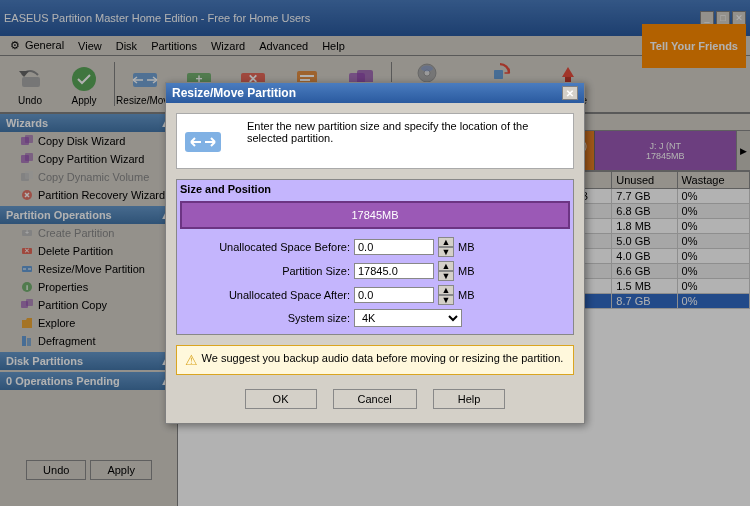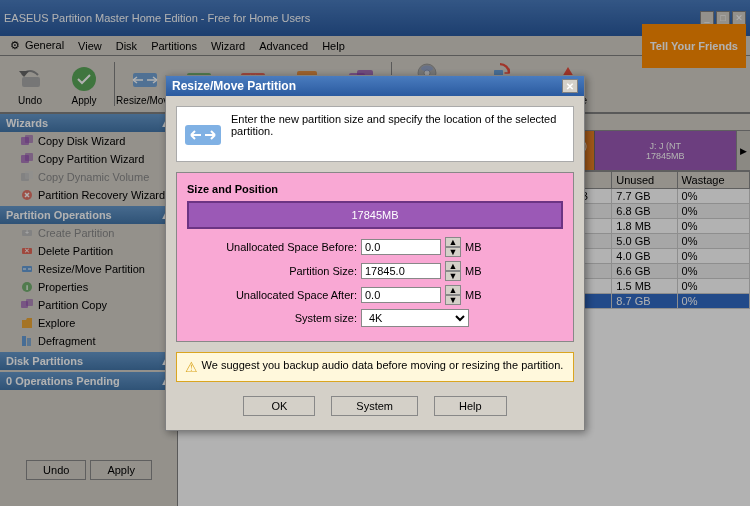--- a/index.html
+++ b/index.html
@@ -212,33 +212,33 @@
       cursor: pointer;
       font-size: 10px;
       display: flex; align-items: center; justify-content: center;
     }
     .modal-body {
       padding: 10px;
     }
     .modal-desc {
       display: flex;
       align-items: flex-start;
-      gap: 8px;
+      gap: 24px;
       margin-bottom: 10px;
       padding: 6px;
       background: white;
       border: 1px solid #aaa;
     }
     .modal-icon-area { flex-shrink: 0; }
     .modal-desc-text { font-size: 11px; }
     .modal-group {
       border: 1px solid #888;
-      padding: 10px;
+      padding: 3px;
       margin-bottom: 10px;
-      background: #f9a8d4;
+      background: #c4b5fd;
     }
     .modal-group-title {
       font-size: 11px;
       font-weight: bold;
       margin-bottom: 6px;
     }
     .modal-partition-bar {
       background: #9b59b6;
       border: 2px solid #6c3483;
       height: 28px;
@@ -725,18 +725,18 @@
         </div>
       </div>
 
       <div class="modal-warning">
         <span style="color:#daa520; font-size:14px;">⚠</span>
         <span>We suggest you backup audio data before moving or resizing the partition.</span>
       </div>
 
       <div class="modal-buttons">
         <button class="modal-btn">OK</button>
-        <button class="modal-btn">System</button>
+        <button class="modal-btn">Cancel</button>
         <button class="modal-btn">Help</button>
       </div>
     </div>
   </div>
 </div>
 
 </body></html>

